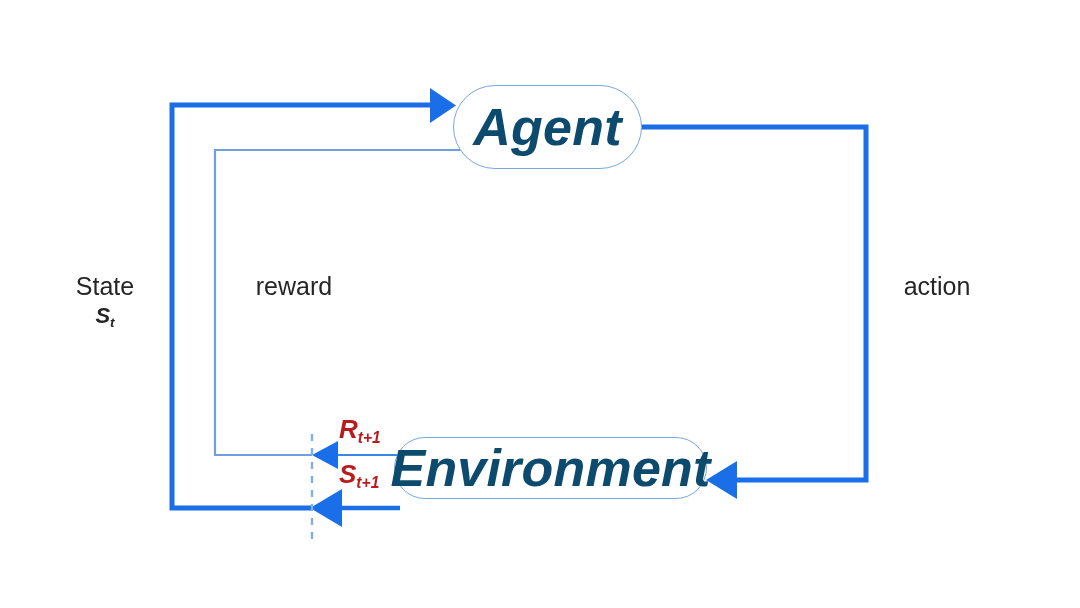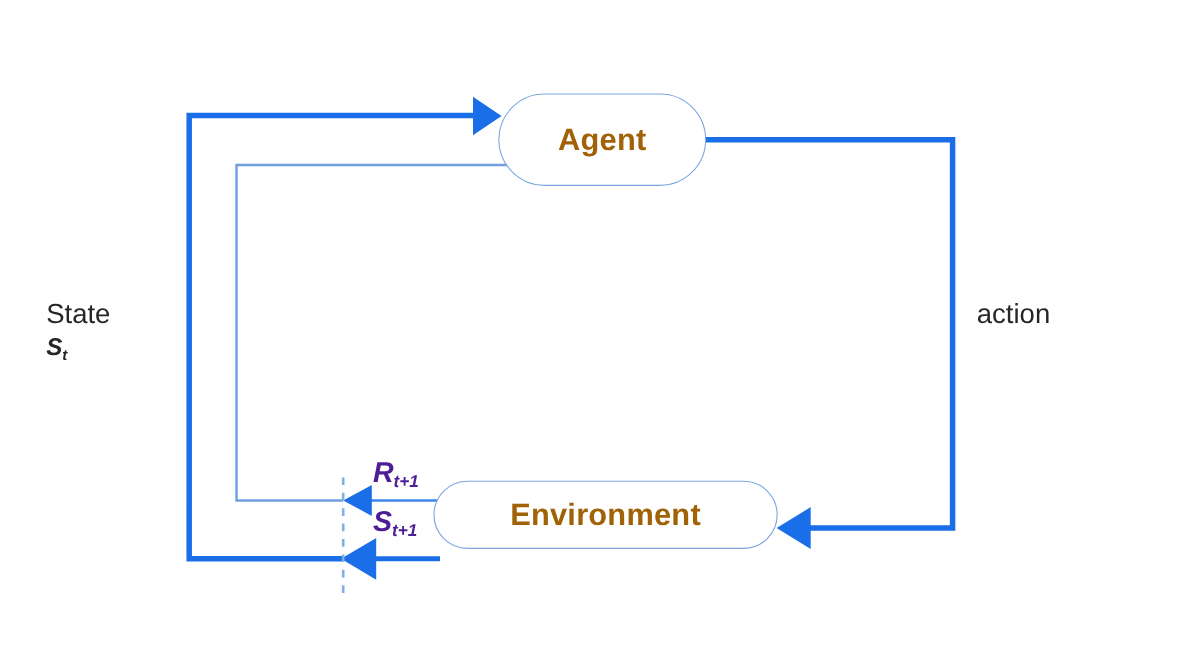--- a/index.html
+++ b/index.html
@@ -26,44 +26,46 @@
     position: absolute;
     display: flex;
     align-items: center;
     justify-content: center;
     background: #ffffff;
     border: 1.6px solid #7ba7e0;
     box-sizing: border-box;
   }
   .node-label {
     font-family: "Liberation Sans", sans-serif;
-    font-size: 28px;
+    font-size: 52px;
     font-weight: 600;
-    color: #a16207;
+    color: #0c4a6e;
     letter-spacing: 0.2px;
     white-space: nowrap;
+    font-style: italic;
   }
   #agent-box {
     left: 453px;
     top: 85px;
     width: 189px;
     height: 84px;
     border-radius: 42px;
   }
   #environment-box {
     left: 394px;
     top: 437px;
     width: 313px;
     height: 62px;
     border-radius: 43px;
   }
   .signal-label {
     position: absolute;
     font-family: "Liberation Sans", sans-serif;
     color: #262626;
+    text-align: center;
     white-space: nowrap;
   }
   .signal-word {
     display: block;
     font-size: 25px;
     font-weight: 500;
     line-height: 1.18;
   }
   .signal-sym {
     display: block;
@@ -83,31 +85,31 @@
     left: 42px;
     top: 272px;
     width: 126px;
   }
   #label-reward {
     left: 228px;
     top: 272px;
     width: 132px;
   }
   #label-action {
-    left: 888px;
+    left: 868px;
     top: 272px;
     width: 138px;
   }
   .step-label {
     position: absolute;
     font-family: "Liberation Sans", sans-serif;
     font-size: 26px;
     font-weight: bold;
     font-style: italic;
-    color: #4c1d95;
+    color: #b91c1c;
     white-space: nowrap;
   }
   .step-label .sub {
     font-size: 0.60em;
     font-style: italic;
     font-weight: bold;
     vertical-align: -0.30em;
   }
   #label-reward-next {
     left: 339px;
@@ -154,20 +156,21 @@
   <div class="node-box" id="environment-box">
     <span class="node-label">Environment</span>
   </div>
 
   <div class="signal-label" id="label-state">
     <span class="signal-word">State</span>
     <span class="signal-sym"><span>S</span><span class="sub">t</span></span>
   </div>
 
   <div class="signal-label" id="label-reward">
+    <span class="signal-word">reward</span>
   </div>
 
   <div class="signal-label" id="label-action">
     <span class="signal-word">action</span>
   </div>
 
   <div class="step-label" id="label-reward-next"><span>R</span><span class="sub">t+1</span></div>
 
   <div class="step-label" id="label-state-next"><span>S</span><span class="sub">t+1</span></div>
 

